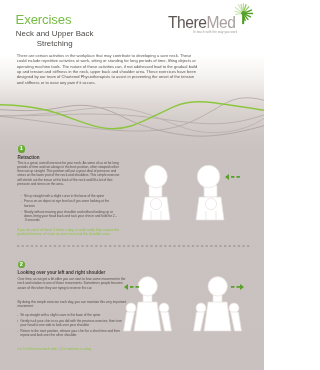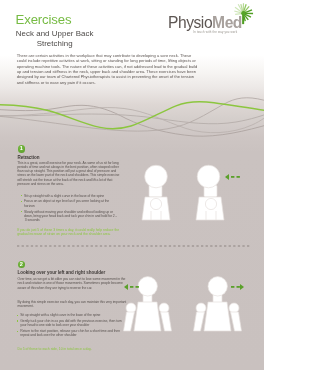--- a/index.html
+++ b/index.html
@@ -13,21 +13,21 @@
 
   
   .title{position:absolute;left:15.6px;top:12.5px;font-size:13.2px;color:#76bb43;
          letter-spacing:-0.15px;font-weight:400;line-height:13px;}
   .subtitle{position:absolute;left:15.8px;top:29.2px;font-size:7.9px;line-height:9.5px;
             color:#4d4a48;letter-spacing:0.05px;text-align:center;}
 
   .logo{position:absolute;left:168px;top:15.2px;width:82px;height:24px;}
   .logo-word{position:absolute;left:0;top:0;font-size:15.6px;line-height:15px;letter-spacing:-0.45px;}
   .logo-physio{color:#5d5653;}
-  .logo-med{color:#a8a19d;font-weight:bold;}
+  .logo-med{color:#a8a19d;}
   .logo-tag{position:absolute;left:25.2px;top:14.6px;font-size:2.85px;color:#949089;
             letter-spacing:0.18px;line-height:4px;}
   .logo-burst{position:absolute;left:64px;top:-13.6px;}
 
   
   .intro{position:absolute;left:16.8px;top:52.6px;width:184px;font-size:4.05px;
          line-height:5.45px;color:#5a5350;letter-spacing:0.005px;}
 
   
   .waves{position:absolute;left:0;top:80px;width:264px;height:70px;}
@@ -50,21 +50,21 @@
 
 <div class="page">
 
   <div class="title">Exercises</div>
   <div class="subtitle">
     <div>Neck and Upper Back</div>
     <div>Stretching</div>
   </div>
 
   <div class="logo">
-    <div class="logo-word"><span class="logo-physio">Physio</span><span class="logo-med">Med</span></div>
+    <div class="logo-word"><span class="logo-physio">There</span><span class="logo-med">Med</span></div>
     <div class="logo-tag">In touch with the way you work</div>
     <svg class="logo-burst" width="23" height="23" viewBox="0 0 26 26">
       <g stroke-linecap="butt" fill="none">
 
         <g stroke="#cfe6b9" stroke-width="1.35">
           <line x1="12.6" y1="12.8" x2="2.6" y2="10.2"></line>
           <line x1="12.6" y1="12.8" x2="3.4" y2="6.0"></line>
           <line x1="12.6" y1="12.8" x2="7.0" y2="2.6"></line>
           <line x1="12.6" y1="12.8" x2="3.6" y2="13.9"></line>
         </g>

